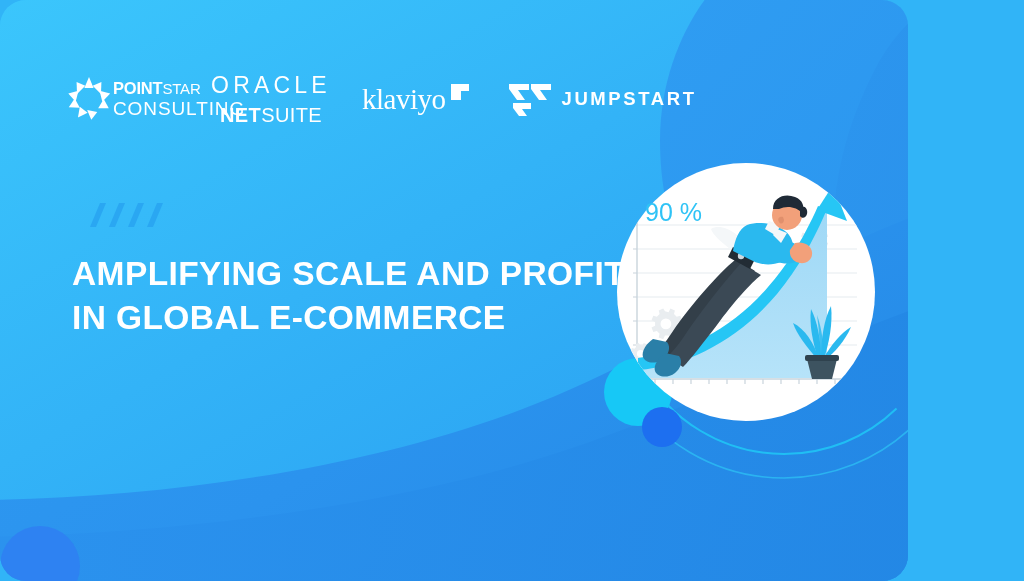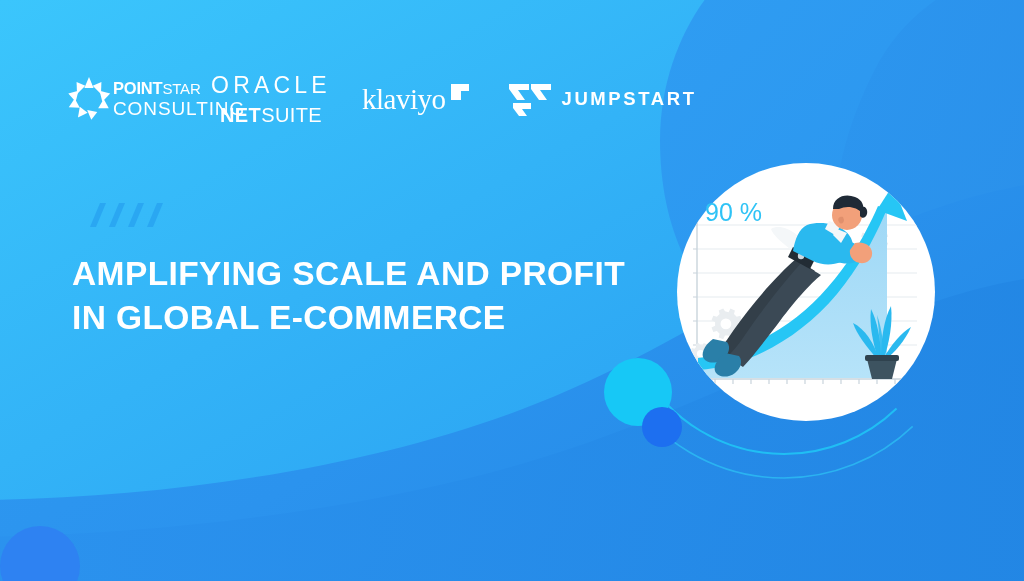--- a/index.html
+++ b/index.html
@@ -2,22 +2,23 @@
 <html><head>
 <meta charset="utf-8">
 <style>
   html,body{margin:0;padding:0;}
   body{
     width:1024px;height:581px;overflow:hidden;
     font-family:"Liberation Sans", sans-serif;
     background:#31b4f7;
   }
   #banner{
-    position:relative;width:1024px;height:581px;overflow:hidden;
+    position:relative;width:908px;height:581px;overflow:hidden;
     background:linear-gradient(115deg,#35c0fb 0%,#32b2f6 38%,#2aa3f2 70%,#2496ee 100%);
+    border-radius:26px;
   }
   .layer{position:absolute;top:0;left:0;width:1024px;height:581px;}
   svg.layer{display:block;}
 
   
   #logo-strip{
     position:absolute;left:66px;top:68px;height:62px;
     display:flex;align-items:center;gap:0;z-index:40;
   }
   .logo-slot{display:flex;align-items:center;height:62px;}
@@ -56,21 +57,21 @@
 
   
   #headline{
     position:absolute;left:72px;top:252px;width:580px;z-index:35;
     color:#ffffff;font-size:33.5px;font-weight:700;
     letter-spacing:.4px;line-height:1.32;text-transform:uppercase;
   }
   #headline div{white-space:nowrap;}
 
   
-  #circle-wrap{position:absolute;left:677px;top:163px;width:258px;height:258px;z-index:25;}
+  #circle-wrap{position:absolute;left:617px;top:163px;width:258px;height:258px;z-index:25;}
 </style>
 </head>
 <body>
 
 <div id="banner">
 
   <svg class="layer" viewBox="0 0 1024 581" preserveAspectRatio="none" style="z-index:1">
     <defs>
       <linearGradient id="gMain" x1="0" y1="0" x2="1" y2="1">
         <stop offset="0" stop-color="#3bc6fc"></stop>

